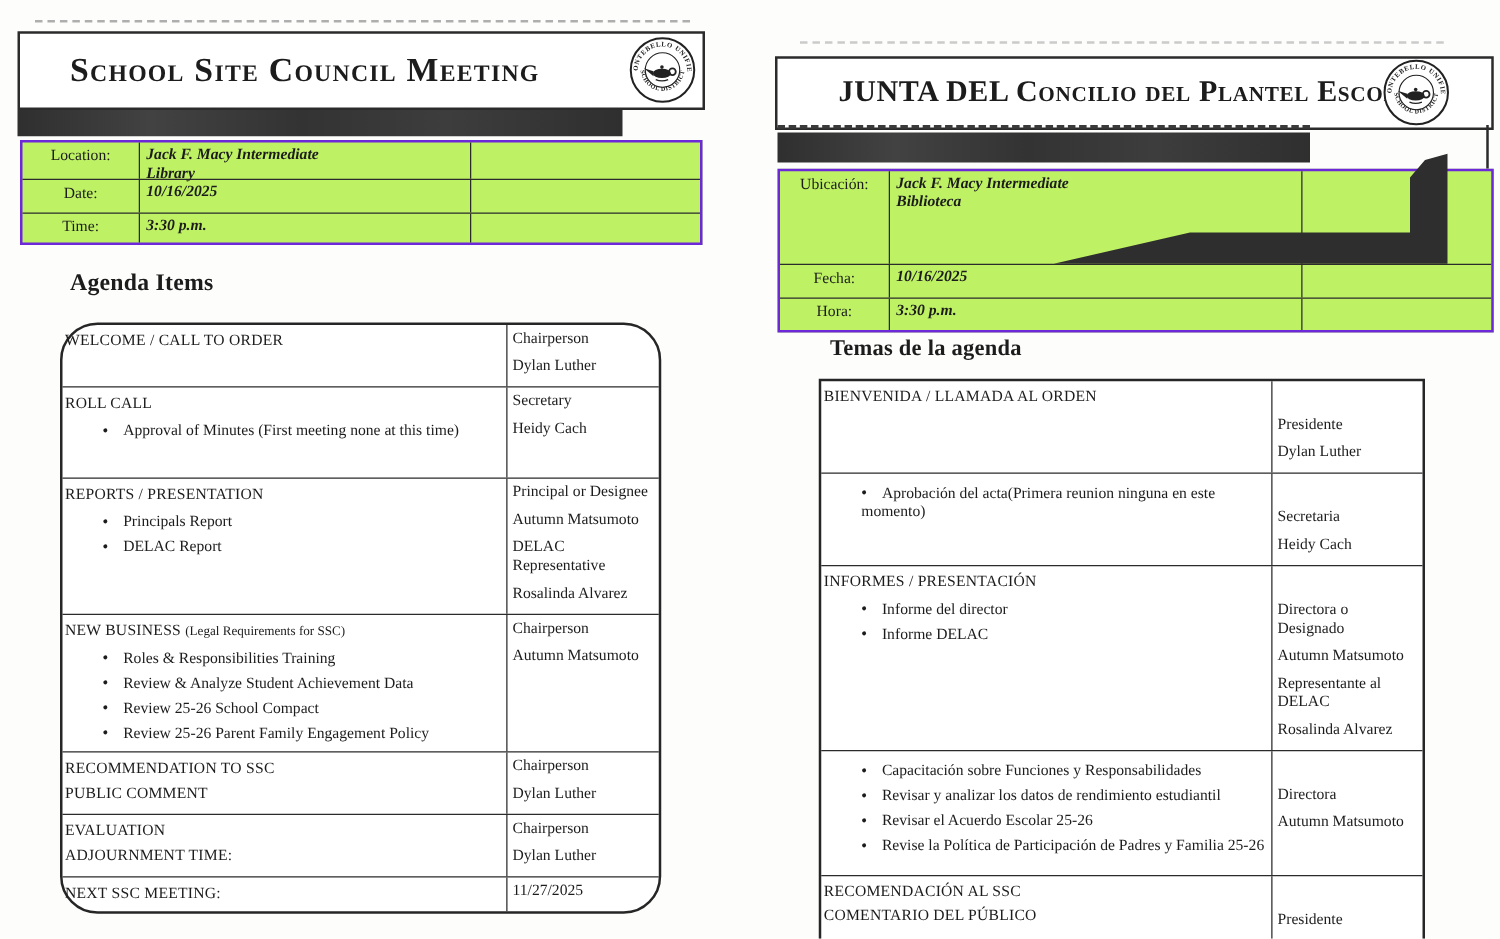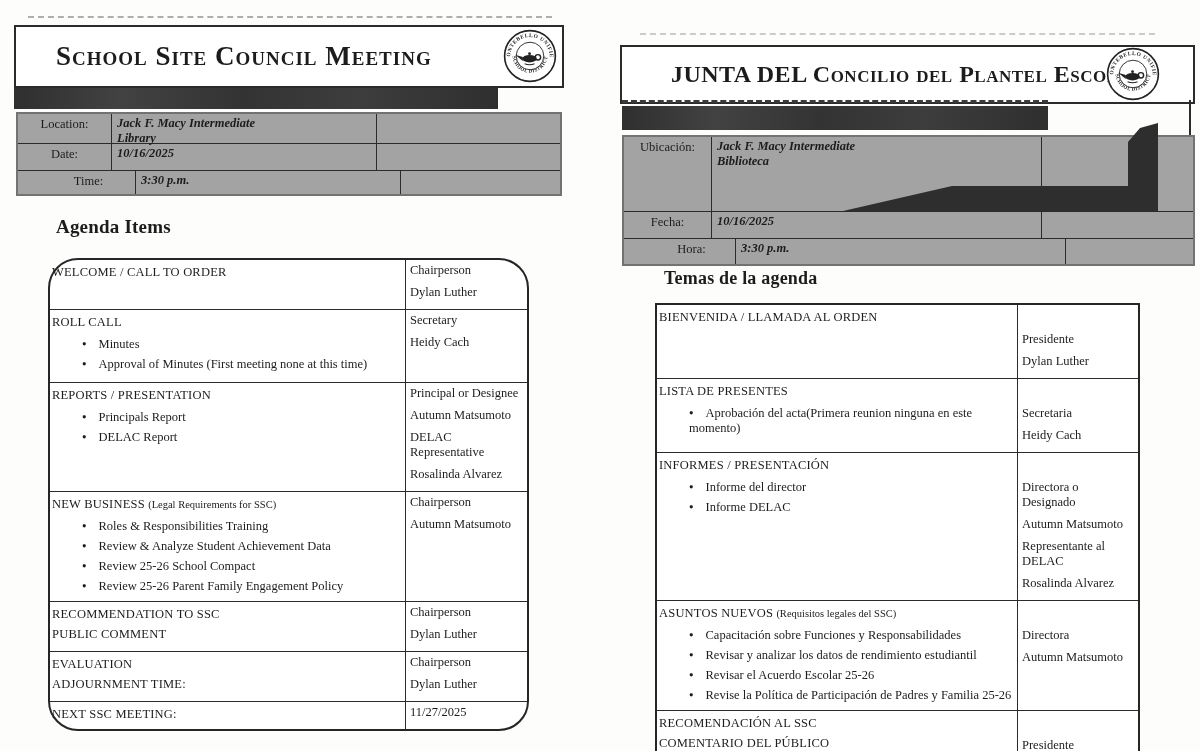--- a/index.html
+++ b/index.html
@@ -14,23 +14,23 @@
   .title-en{font-variant:small-caps;font-weight:700;font-size:27px;letter-spacing:1px;padding-left:40px;}
   .title-es{font-variant:small-caps;font-weight:700;font-size:24px;letter-spacing:.5px;width:100%;text-align:center;}
 
   .seal{position:absolute;}
 
   
   .redact{position:absolute;background:linear-gradient(90deg,#2f2f2f,#424242 22%,#333333 47%,#3d3d3d 71%,#2f2f2f);}
   .dashline{position:absolute;border-top:3px dashed #3a3a3a;}
 
   
-  .info-table{position:absolute;border:2px solid #737373;background:#a3a3a3;}
+  .info-table{position:absolute;border:2px solid #6d28d9;background:#bef264;}
   .info-row{display:flex;border-bottom:1px solid #2b2b2b;}
-  .info-row:last-child{border-bottom:none;padding-left:24px;}
+  .info-row:last-child{border-bottom:none;}
   .info-label{display:flex;align-items:flex-start;justify-content:center;padding-top:3px;font-size:12.5px;}
   .info-value{border-left:1px solid #2b2b2b;border-right:1px solid #2b2b2b;padding:2px 0 0 5px;
               font-style:italic;font-weight:700;font-size:12.5px;line-height:1.2;}
   .info-extra{flex:1;}
 
   .section-heading{position:absolute;font-weight:700;font-size:19px;letter-spacing:.2px;}
 
   
   .agenda-table{position:absolute;border:2px solid #262626;background:#fff;}
   .arow{display:flex;border-bottom:1px solid #2b2b2b;}
@@ -122,21 +122,20 @@
         <div class="aside aside-left">
           <div class="person">Chairperson</div>
           <div class="person">Dylan Luther</div>
         </div>
       </div>
 
       <div class="arow" style="min-height:72px;">
         <div class="amain">
           <div class="atitle"><span>ROLL CALL</span></div>
           <ul class="abullets">
-            <li>Minutes</li>
             <li>Approval of Minutes (First meeting none at this time)</li>
           </ul>
         </div>
         <div class="aside aside-left">
           <div class="person">Secretary</div>
           <div class="person">Heidy Cach</div>
         </div>
       </div>
 
       <div class="arow" style="min-height:94px;">
@@ -276,21 +275,20 @@
           <div class="atitle"><span>BIENVENIDA / LLAMADA AL ORDEN</span></div>
         </div>
         <div class="aside aside-right">
           <div class="person">Presidente</div>
           <div class="person">Dylan Luther</div>
         </div>
       </div>
 
       <div class="arow" style="min-height:69px;">
         <div class="amain">
-          <div class="atitle"><span>LISTA DE PRESENTES</span></div>
           <ul class="abullets">
             <li>Aprobación del acta(Primera reunion ninguna en este momento)</li>
           </ul>
         </div>
         <div class="aside aside-right">
           <div class="person">Secretaria</div>
           <div class="person">Heidy Cach</div>
         </div>
       </div>
 
@@ -305,21 +303,20 @@
         <div class="aside aside-right">
           <div class="person">Directora o Designado</div>
           <div class="person">Autumn Matsumoto</div>
           <div class="person">Representante al DELAC</div>
           <div class="person">Rosalinda Alvarez</div>
         </div>
       </div>
 
       <div class="arow" style="min-height:99px;">
         <div class="amain">
-          <div class="atitle"><span>ASUNTOS NUEVOS</span> <span class="anote">(Requisitos legales del SSC)</span></div>
           <ul class="abullets">
             <li>Capacitación sobre Funciones y Responsabilidades</li>
             <li>Revisar y analizar los datos de rendimiento estudiantil</li>
             <li>Revisar el Acuerdo Escolar 25-26</li>
             <li>Revise la Política de Participación de Padres y Familia 25-26</li>
           </ul>
         </div>
         <div class="aside aside-right">
           <div class="person">Directora</div>
           <div class="person">Autumn Matsumoto</div>

